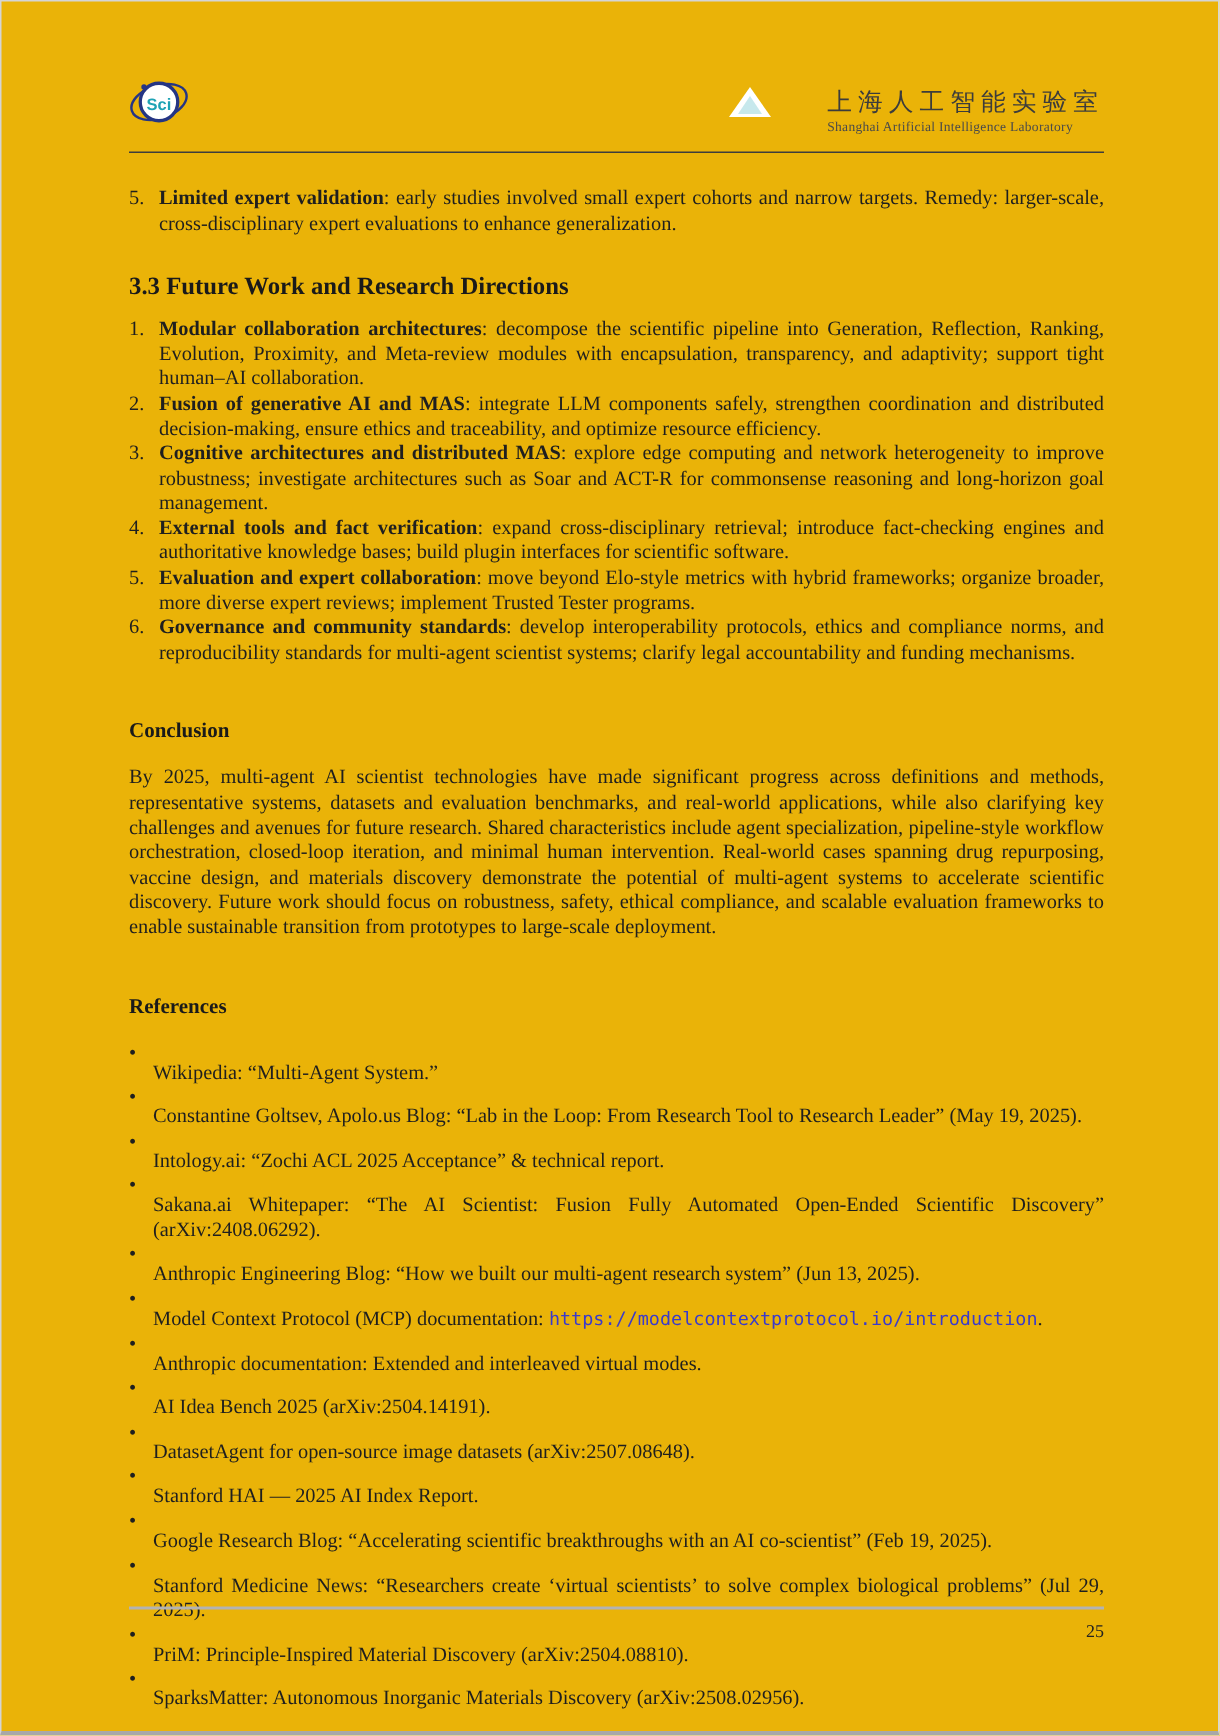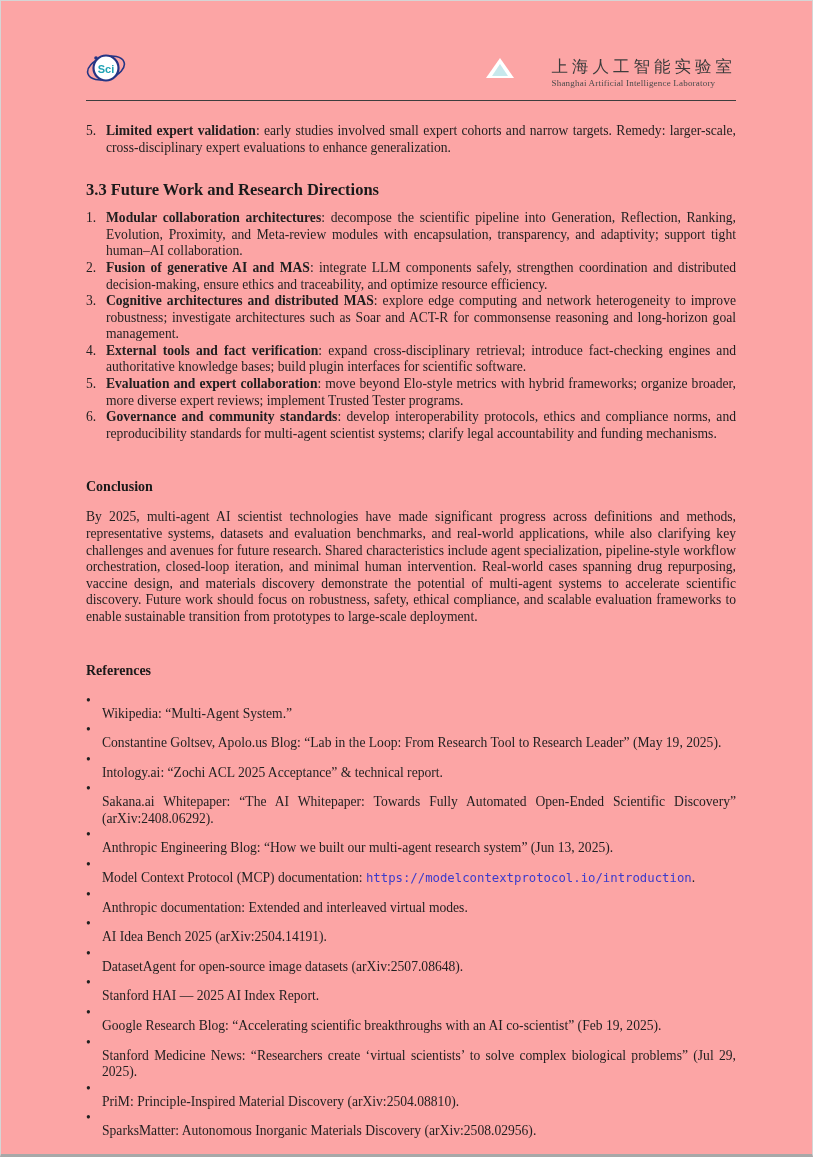--- a/index.html
+++ b/index.html
@@ -1,18 +1,18 @@
 <!DOCTYPE html>
 <html><head>
 <meta charset="utf-8">
 <style>
   html,body { margin:0; padding:0; background:#ffffff; }
   .page {
     width:813px; height:1157px; box-sizing:border-box;
-    background:#fca5a5;
+    background:#eab308;
     border:1px solid #d5d5d5;
     border-bottom:3px solid #a8a8a8;
     font-family:"Liberation Serif", serif;
     color:#1f1f1f;
     position:relative;
     overflow:hidden;
   }
   .content { margin-left:85px; margin-right:76px; }
 
   
@@ -148,21 +148,21 @@
       <div class="ref">
         <span class="rbullet">•</span>
         <span class="rtext">Constantine Goltsev, Apolo.us Blog: “Lab in the Loop: From Research Tool to Research Leader” (May 19, 2025).</span>
       </div>
       <div class="ref">
         <span class="rbullet">•</span>
         <span class="rtext">Intology.ai: “Zochi ACL 2025 Acceptance” &amp; technical report.</span>
       </div>
       <div class="ref">
         <span class="rbullet">•</span>
-        <span class="rtext">Sakana.ai Whitepaper: “The AI Whitepaper: Towards Fully Automated Open-Ended Scientific Discovery” (arXiv:2408.06292).</span>
+        <span class="rtext">Sakana.ai Whitepaper: “The AI Scientist: Fusion Fully Automated Open-Ended Scientific Discovery” (arXiv:2408.06292).</span>
       </div>
       <div class="ref">
         <span class="rbullet">•</span>
         <span class="rtext">Anthropic Engineering Blog: “How we built our multi-agent research system” (Jun 13, 2025).</span>
       </div>
       <div class="ref">
         <span class="rbullet">•</span>
         <span class="rtext"><span>Model Context Protocol (MCP) documentation: </span><span class="mono-link">https://modelcontextprotocol.io/introduction</span><span>.</span></span>
       </div>
       <div class="ref">
@@ -193,14 +193,17 @@
         <span class="rbullet">•</span>
         <span class="rtext">PriM: Principle-Inspired Material Discovery (arXiv:2504.08810).</span>
       </div>
       <div class="ref">
         <span class="rbullet">•</span>
         <span class="rtext">SparksMatter: Autonomous Inorganic Materials Discovery (arXiv:2508.02956).</span>
       </div>
     </div>
   </div>
 
+  <div class="footer">
+    <span class="page-num">25</span>
+  </div>
 
 </div>
 
 </body></html>

